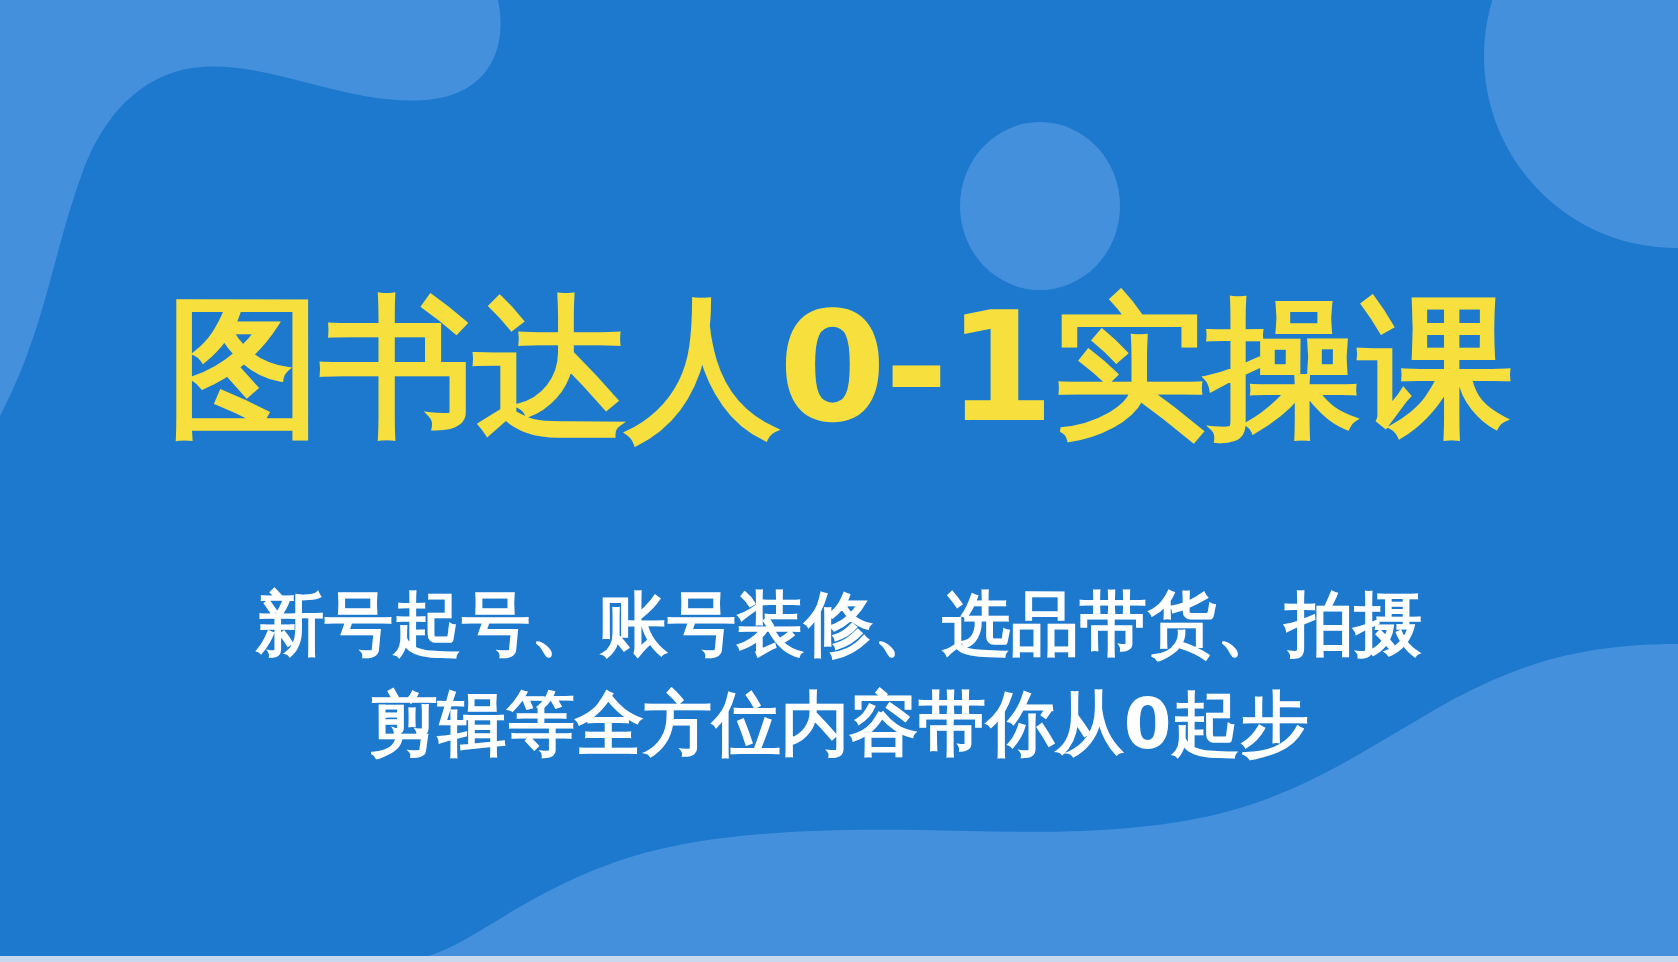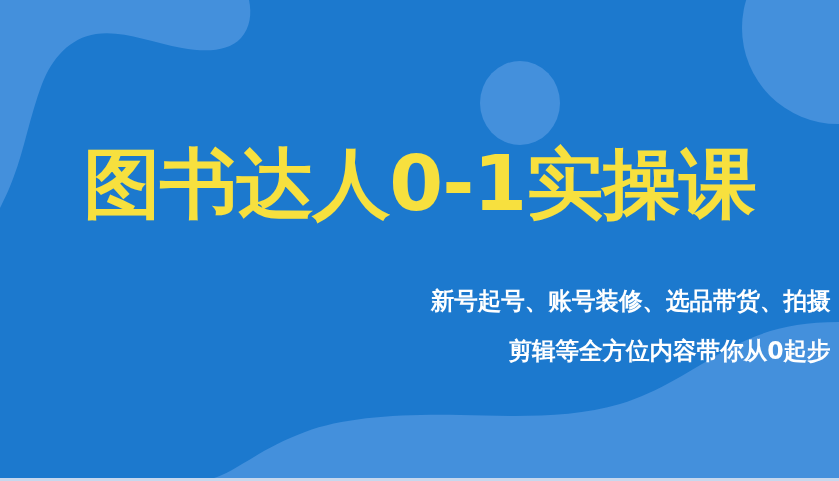--- a/index.html
+++ b/index.html
@@ -41,27 +41,27 @@
     font-size: 76px;
     line-height: 96px;
     letter-spacing: -1px;
     white-space: nowrap;
     transform: scaleX(1.02);
     transform-origin: center center;
   }
   #subtitle-block {
     position: absolute;
     left: 0;
-    top: 276px;
+    top: 288px;
     width: 839px;
-    text-align: right;
+    text-align: center;
     color: #FFFFFF;
     font-family: "DejaVu Sans", "Liberation Sans", sans-serif;
     font-weight: 700;
-    font-size: 24px;
+    font-size: 35px;
     line-height: 50px;
     letter-spacing: 0px;
   }
   .subtitle-line {
     display: block;
     white-space: nowrap;
     transform: scaleX(0.98);
   }
   #bottom-edge {
     position: absolute;

